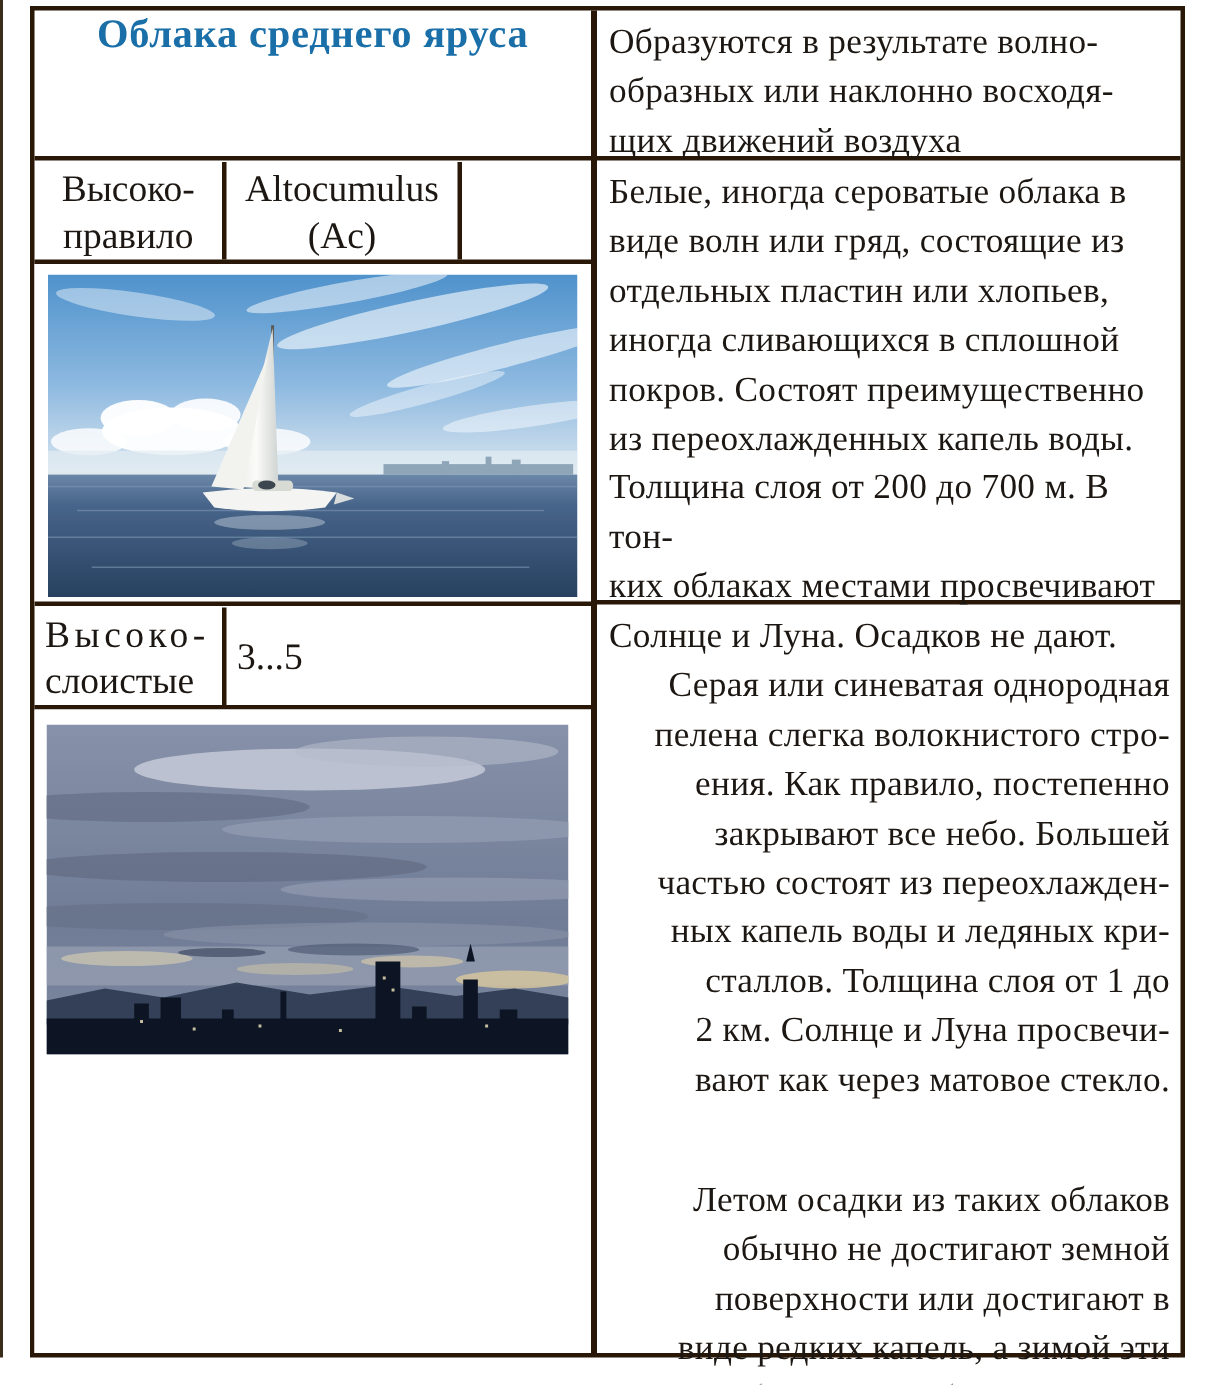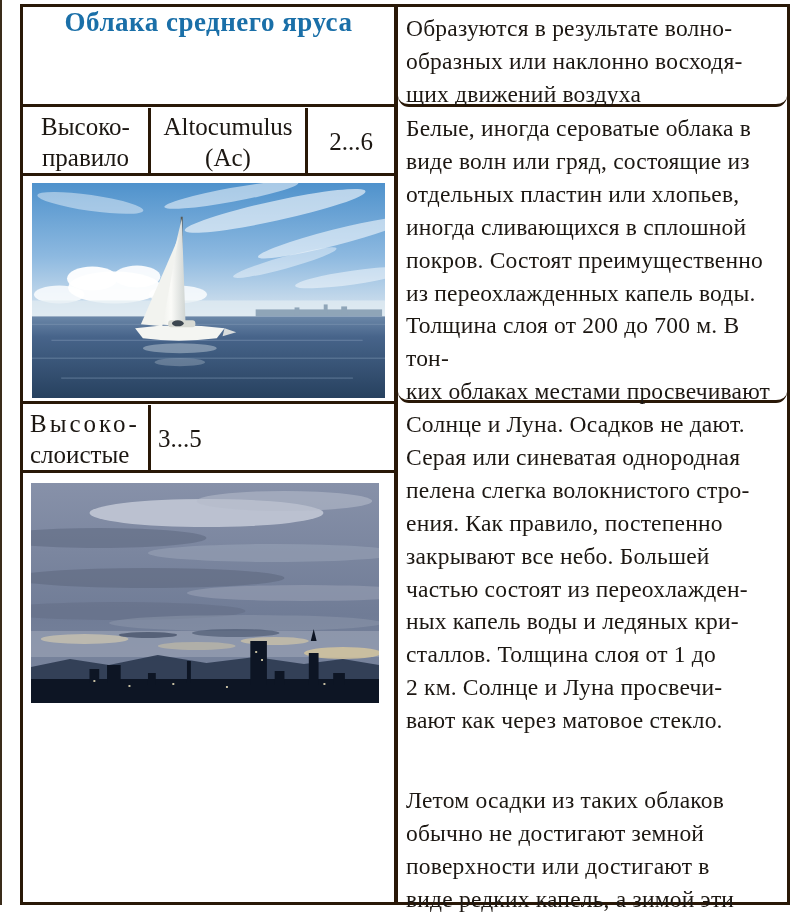--- a/index.html
+++ b/index.html
@@ -45,27 +45,26 @@
   .photo-cell-1 { height: 228px; padding: 7px 9px 6px 9px; }
   .photo-cell-2 { flex: 1; padding: 10px 15px 0 8px; }
   .photo-frame { width: 100%; display: block; }
   .photo-frame svg { display: block; width: 100%; height: 100%; }
 
   .text-cell {
     padding: 5px 7px 0 8px;
     font-size: 23.5px; line-height: 32.9px;
     white-space: pre-line; text-align: left;
     letter-spacing: 0.2px;
-    border-radius: 11px;
   }
   .intro-cell { height: 100px; }
   .desc1-cell { height: 296px; }
   .desc2-cell { flex: 1; }
   .desc2-cell .para + .para { margin-top: 14px; }
-  .para { white-space: pre-line; }
+  .para { white-space: pre-line; text-align: right; }
 </style>
 </head>
 <body>
 
 <div class="page-edge-line"></div>
 
 <div class="cloud-table">
 
   <div class="left-col">
 
@@ -74,23 +73,20 @@
     </div>
 
     <div class="label-row bb centered">
       <div class="cell cell-name br">
         <span class="line">Высоко-</span>
         <span class="line">правило</span>
       </div>
       <div class="cell cell-latin br">
         <span class="line">Altocumulus</span>
         <span class="line">(Ac)</span>
-      </div>
-      <div class="cell cell-height">
-        <span class="line">2...6</span>
       </div>
     </div>
 
     <div class="photo-cell photo-cell-1 bb">
       <div class="photo-frame" style="height:215px">
         <svg viewBox="0 0 363 216" preserveAspectRatio="none">
           <defs>
             <linearGradient id="sky1" x1="0" y1="0" x2="0" y2="1">
               <stop offset="0" stop-color="#4f92cc"></stop>
               <stop offset="0.55" stop-color="#8db9e0"></stop>

